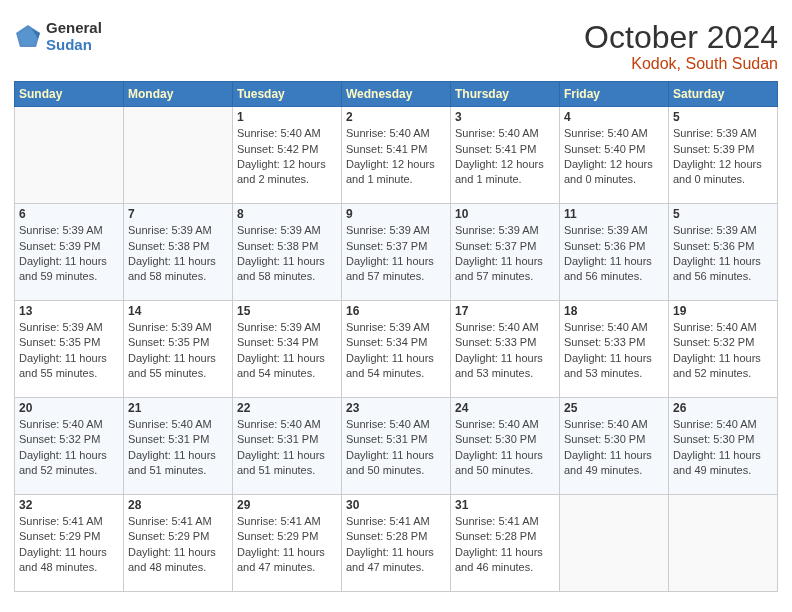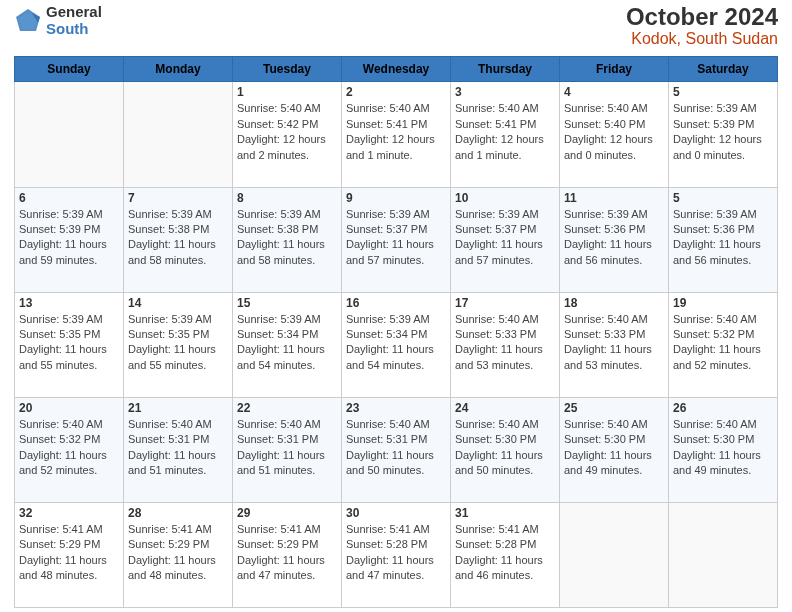--- a/index.html
+++ b/index.html
@@ -7,21 +7,21 @@
       width: 792px;
       height: 612px;
       background: #fff;
       font-family: Arial, sans-serif;
       font-size: 11px;
       overflow: hidden;
     }
     .page {
       width: 792px;
       height: 612px;
-      padding: 4px 14px;
+      padding: 20px 14px;
       display: flex;
       flex-direction: column;
     }
     .header {
       display: flex;
       justify-content: space-between;
       align-items: flex-start;
       margin-bottom: 8px;
     }
     .logo {
@@ -45,43 +45,43 @@
       color: #3a7abf;
     }
     .logo-icon {
       width: 28px;
       height: 28px;
     }
     .title-block {
       text-align: right;
     }
     .main-title {
-      font-size: 24px;
-      font-weight: bold;
+      font-size: 32px;
+      font-weight: normal;
       color: #333;
       line-height: 1.1;
     }
     .subtitle {
       font-size: 16px;
       color: #c2410c;
     }
     .calendar {
       flex: 1;
       border: 1px solid #ccc;
       border-collapse: collapse;
       width: 100%;
       table-layout: fixed;
     }
     .calendar th {
       background: #3a7abf;
-      color: #000000;
+      color: #fef9c3;
       padding: 5px 4px;
       font-size: 12px;
       font-weight: bold;
-      text-align: center;
+      text-align: left;
       border: 1px solid #2e6aa8;
     }
     .calendar td {
       vertical-align: top;
       border: 1px solid #ccc;
       padding: 3px 4px;
       height: 90px;
       background: #fff;
     }
     .calendar tr:nth-child(even) td {
@@ -113,21 +113,21 @@
 <div class="page">
   <div class="header">
     <div class="logo">
       <svg class="logo-icon" viewBox="0 0 28 28">
         <polygon points="14,2 26,10 22,24 6,24 2,10" fill="#3a7abf" opacity="0.85"></polygon>
         <polygon points="14,5 24,12 20,22 8,22 4,12" fill="#5a9ad4" opacity="0.5"></polygon>
         <polygon points="18,6 26,10 24,16" fill="#2e6aa8" opacity="0.7"></polygon>
       </svg>
       <div class="logo-text">
         <span class="logo-general">General</span>
-        <span class="logo-blue">South</span>
+        <span class="logo-blue">Sudan</span>
       </div>
     </div>
     <div class="title-block">
       <div class="main-title">October 2024</div>
       <div class="subtitle">Kodok, South Sudan</div>
     </div>
   </div>
 
   <table class="calendar">
     <thead>

